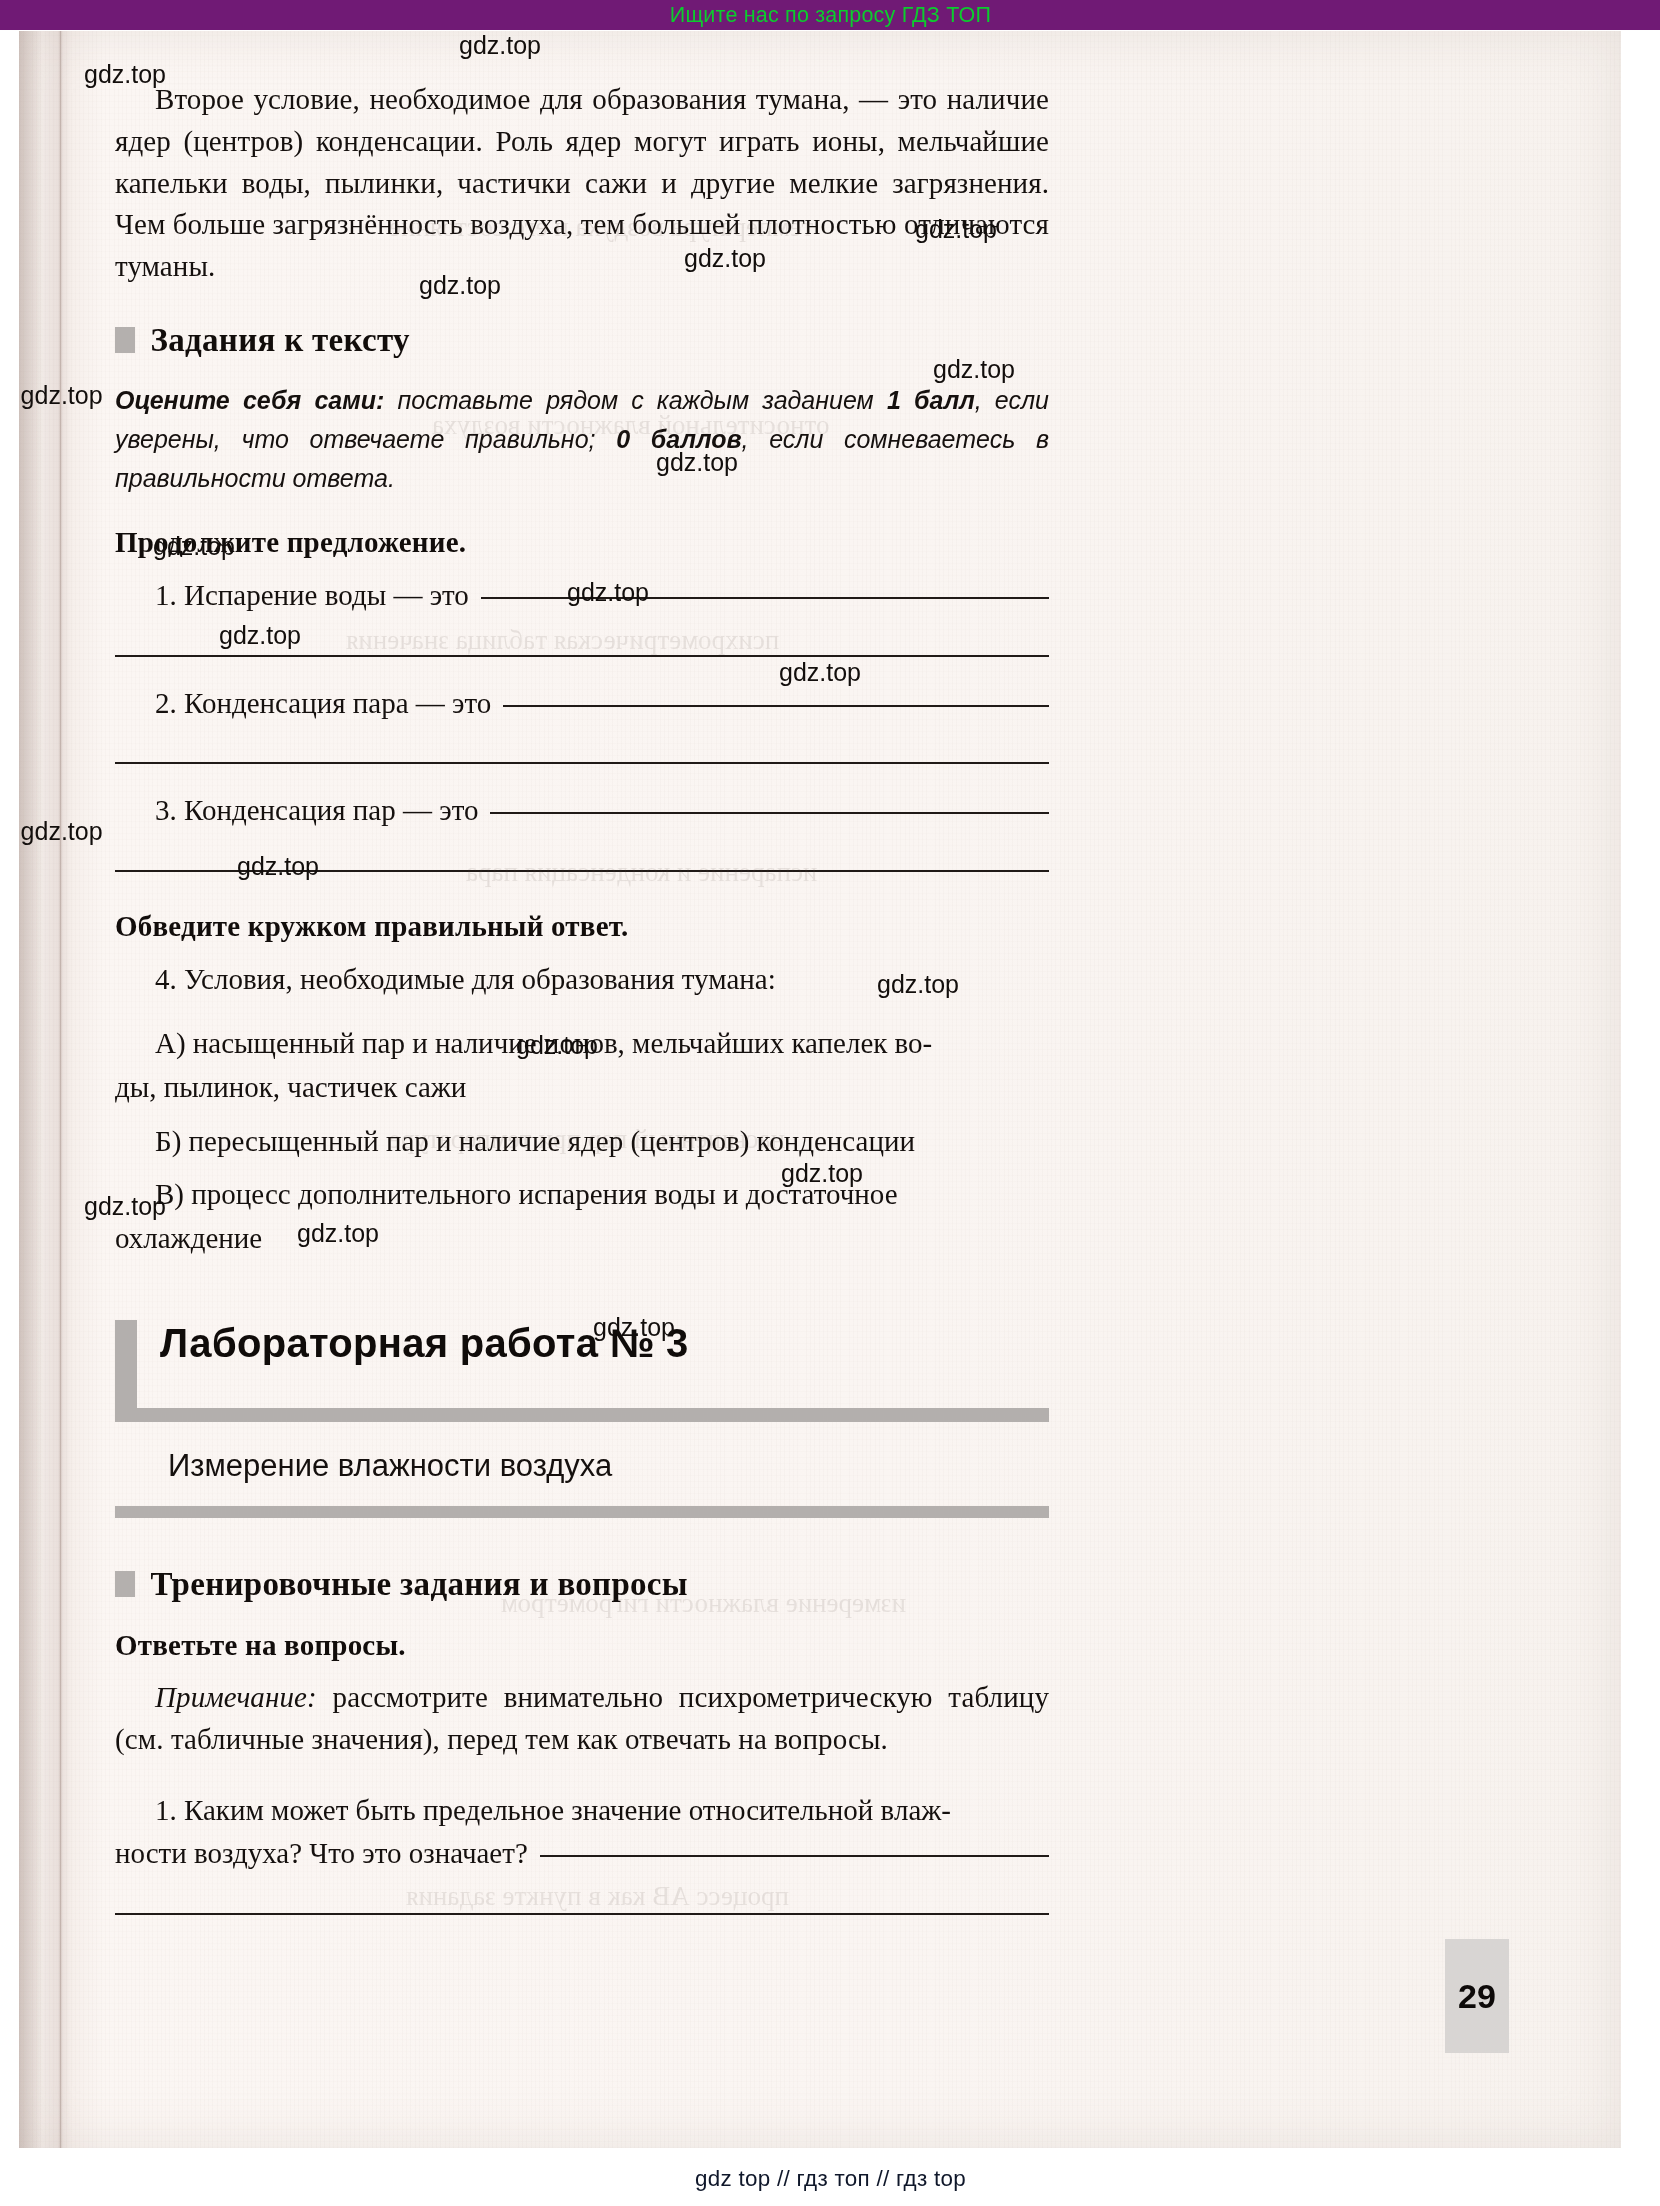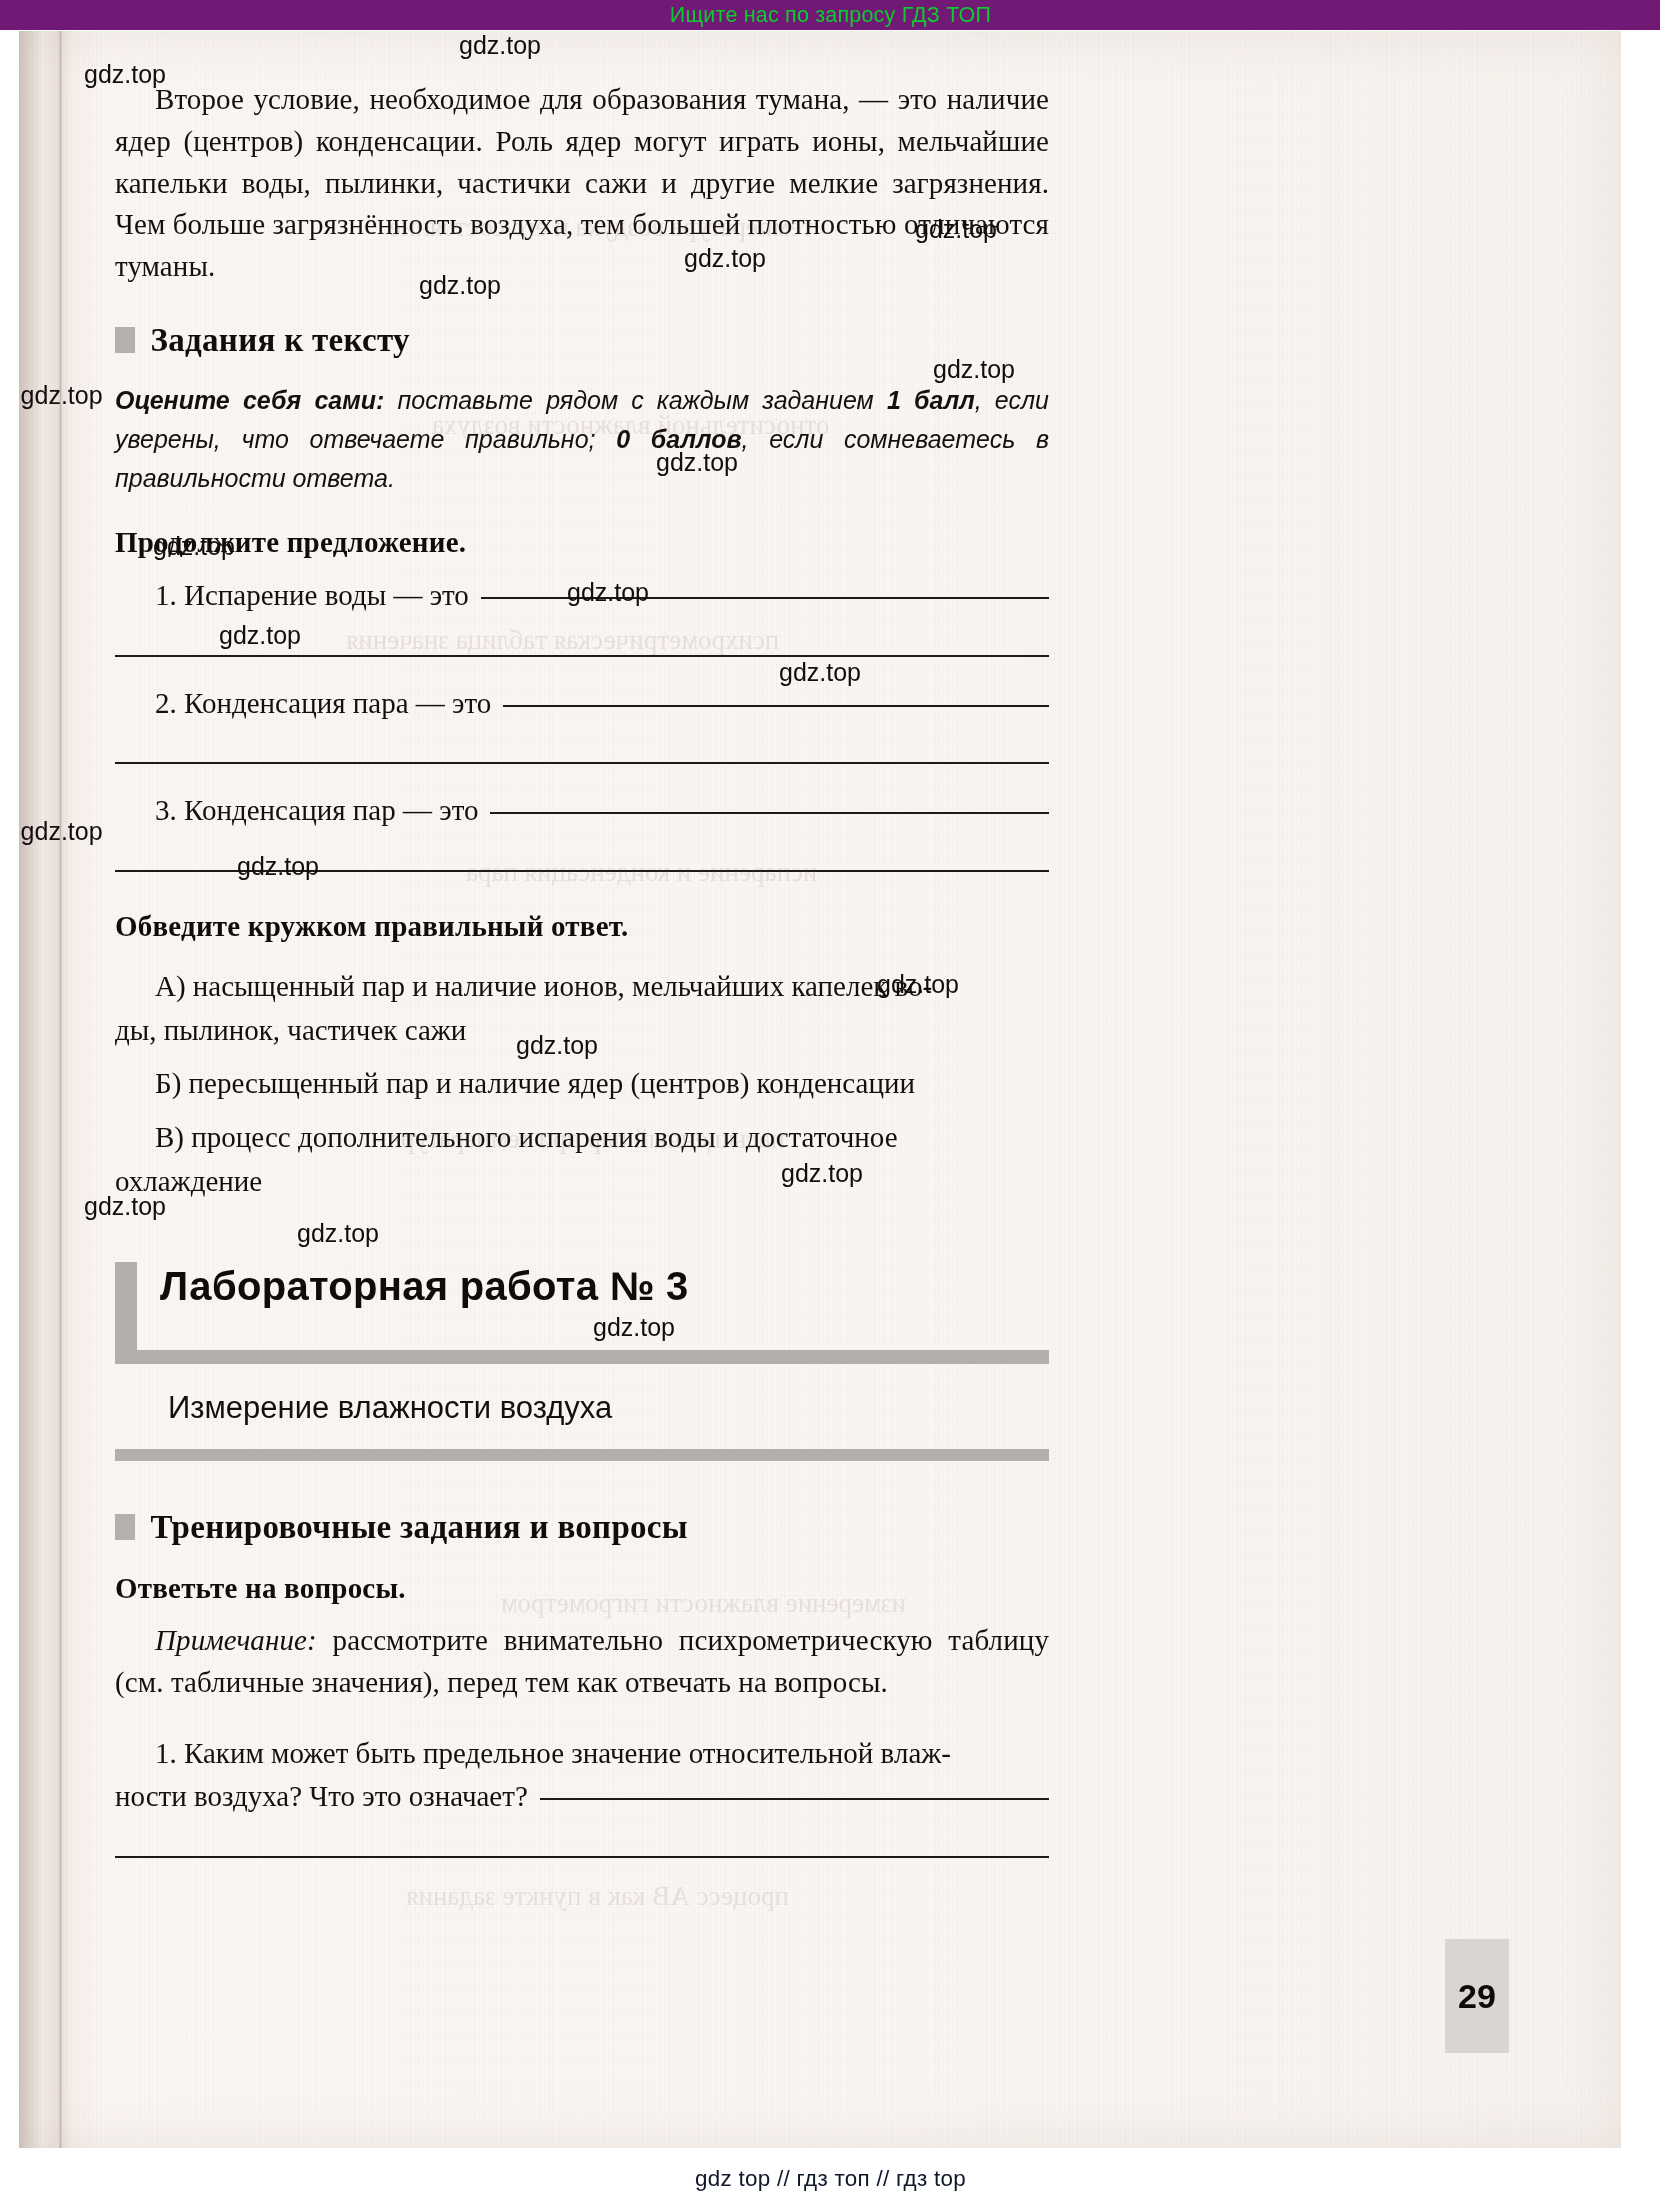--- a/index.html
+++ b/index.html
@@ -324,20 +324,21 @@
     <div class="blank-rule"></div>
 
     <div class="fill-item">
       <span class="txt"><span>3.</span>&nbsp;<span>Конденсация пар — это</span></span>
       <span class="rule"></span>
     </div>
     <div class="blank-rule"></div>
 
     <div class="bold-line" style="margin-top:38px;">Обведите кружком правильный ответ.</div>
 
+    <p class="opt" style="margin-bottom:19px;">4. Условия, необходимые для образования тумана:</p>
 
     <p class="opt" style="text-indent:40px; margin-bottom:1.7px;margin-top:23px;">А) насыщенный пар и наличие ионов, мельчайших капелек во-</p>
     <p class="opt-cont" style="margin-bottom:12px;">ды, пылинок, частичек сажи</p>
 
     <p class="opt" style="margin-bottom:12px;">Б) пересыщенный пар и наличие ядер (центров) конденсации</p>
 
     <p class="opt" style="margin-bottom:1.7px;">В) процесс дополнительного испарения воды и достаточное</p>
     <p class="opt-cont">охлаждение</p>
 
     <div class="lab-banner">

